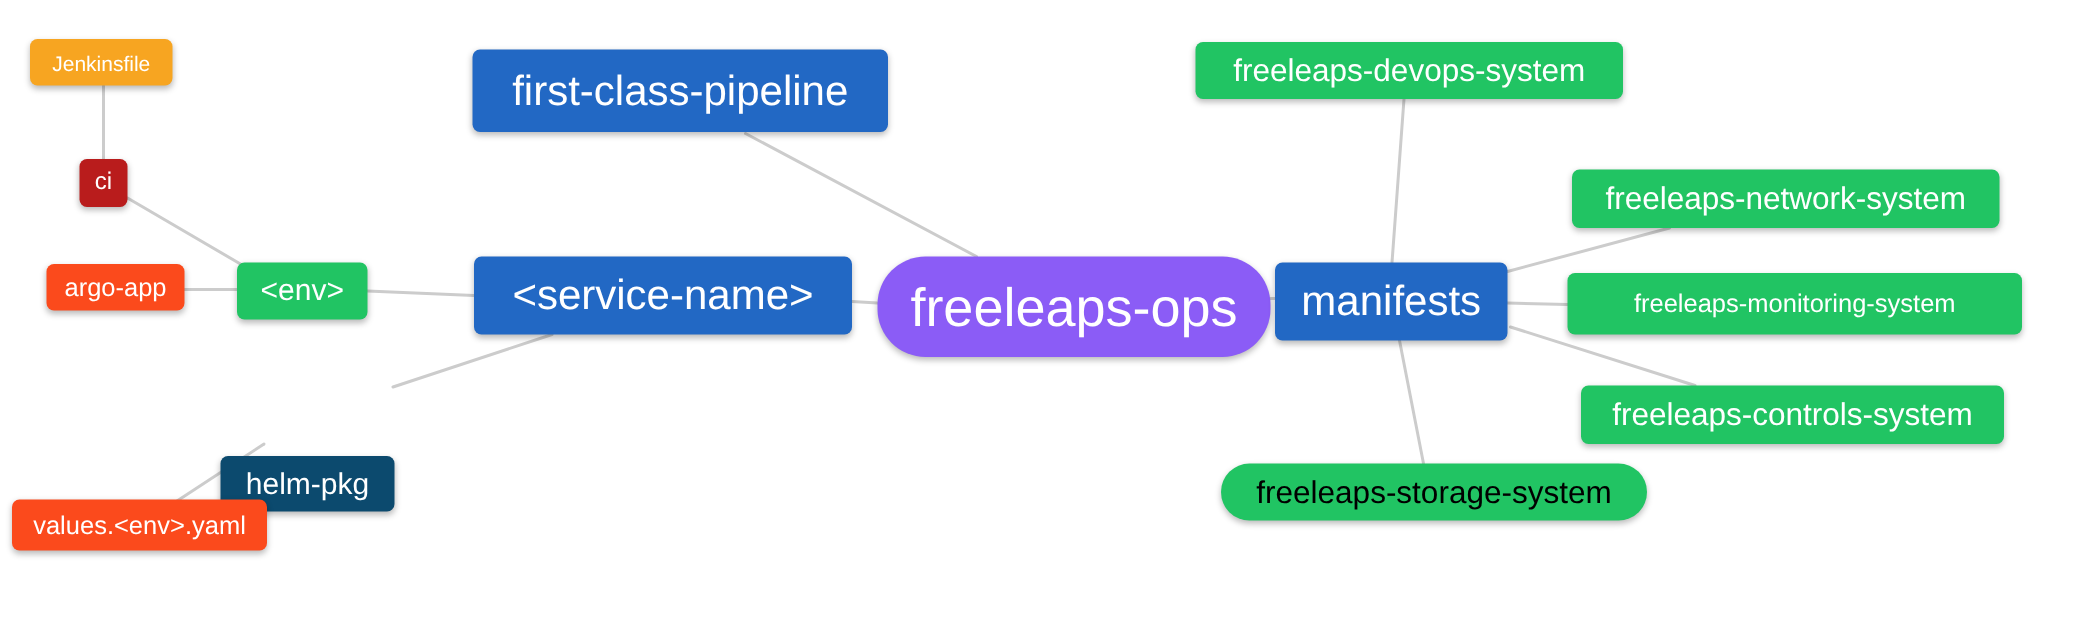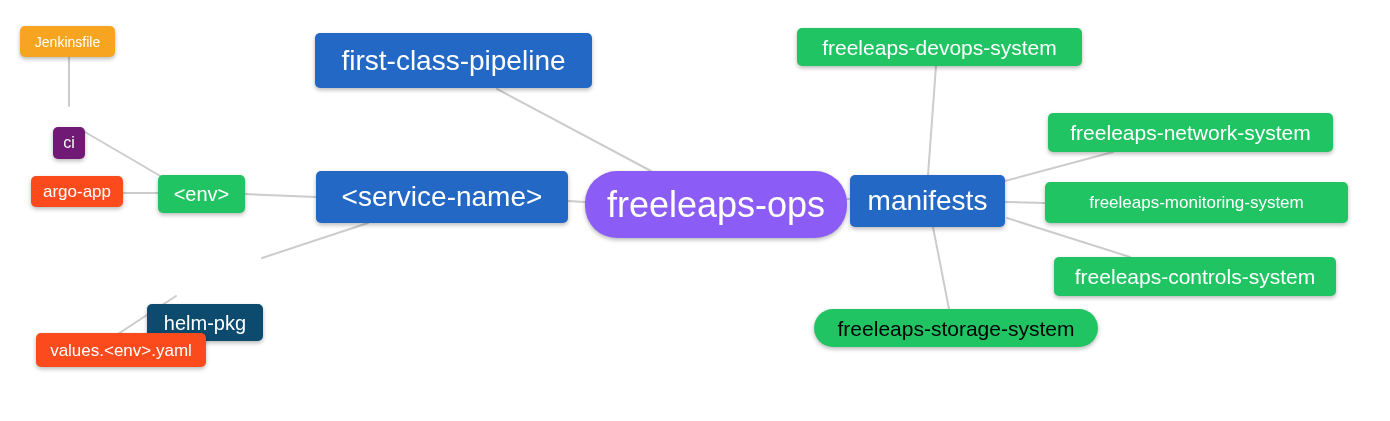--- a/index.html
+++ b/index.html
@@ -54,25 +54,25 @@
       <line x1="568" y1="201" x2="585" y2="202" stroke="#cccccc" stroke-width="2" stroke-linecap="round"></line>
       <line x1="847" y1="199" x2="850" y2="199" stroke="#cccccc" stroke-width="2" stroke-linecap="round"></line>
       <line x1="928" y1="175" x2="936" y2="66" stroke="#cccccc" stroke-width="2" stroke-linecap="round"></line>
       <line x1="1005" y1="181" x2="1113" y2="152" stroke="#cccccc" stroke-width="2" stroke-linecap="round"></line>
       <line x1="1005" y1="202" x2="1045" y2="203" stroke="#cccccc" stroke-width="2" stroke-linecap="round"></line>
       <line x1="1007" y1="218" x2="1130" y2="257" stroke="#cccccc" stroke-width="2" stroke-linecap="round"></line>
       <line x1="933" y1="227" x2="949" y2="309" stroke="#cccccc" stroke-width="2" stroke-linecap="round"></line>
     </svg>
   <div id="nodes">
       <div class="node" style="left: 20px; top: 26px; width: 95px; height: 31px; background: rgb(247, 165, 33); font-size: 14px; color: rgb(255, 255, 255);">Jenkinsfile</div>
-      <div class="node" style="left: 53px; top: 106px; width: 32px; height: 32px; background: #701a75; font-size: 16px; color: rgb(255, 255, 255); margin-top: 21px;">ci</div>
+      <div class="node" style="left: 53px; top: 106px; width: 32px; height: 32px; background: #b91c1c; font-size: 16px; color: rgb(255, 255, 255);">ci</div>
       <div class="node" style="left: 31px; top: 176px; width: 92px; height: 31px; background: rgb(251, 74, 28); font-size: 17px; color: rgb(255, 255, 255);">argo-app</div>
       <div class="node" style="left: 158px; top: 175px; width: 87px; height: 38px; background: rgb(33, 196, 99); font-size: 20px; color: rgb(255, 255, 255);">&lt;env&gt;</div>
       <div class="node" style="left: 147px; top: 258px; width: 116px; height: 37px; background: #0c4a6e; font-size: 20px; color: rgb(255, 255, 255); margin-top: 46px;">helm-pkg</div>
-      <div class="node" style="left: 8px; top: 333px; width: 170px; height: 34px; background: rgb(251, 74, 28); font-size: 17px; color: rgb(255, 255, 255); margin-left: 28px;">values.&lt;env&gt;.yaml</div>
+      <div class="node" style="left: 8px; top: 333px; width: 170px; height: 34px; background: rgb(251, 74, 28); font-size: 17px; color: rgb(255, 255, 255);">values.&lt;env&gt;.yaml</div>
       <div class="node" style="left: 315px; top: 33px; width: 277px; height: 55px; background: rgb(34, 104, 196); font-size: 28px; color: rgb(255, 255, 255);">first-class-pipeline</div>
       <div class="node" style="left: 316px; top: 171px; width: 252px; height: 52px; background: rgb(34, 104, 196); font-size: 28px; color: rgb(255, 255, 255);">&lt;service-name&gt;</div>
       <div class="node" style="left: 585px; top: 171px; width: 262px; height: 67px; background: #8b5cf6; font-size: 36px; color: rgb(255, 255, 255); border-radius: 32px;">freeleaps-ops</div>
       <div class="node" style="left: 850px; top: 175px; width: 155px; height: 52px; background: rgb(34, 104, 196); font-size: 28px; color: rgb(255, 255, 255);">manifests</div>
       <div class="node" style="left: 797px; top: 28px; width: 285px; height: 38px; background: rgb(33, 196, 99); font-size: 21px; color: rgb(255, 255, 255);">freeleaps-devops-system</div>
       <div class="node" style="left: 1048px; top: 113px; width: 285px; height: 39px; background: rgb(33, 196, 99); font-size: 21px; color: rgb(255, 255, 255);">freeleaps-network-system</div>
       <div class="node" style="left: 1045px; top: 182px; width: 303px; height: 41px; background: rgb(33, 196, 99); font-size: 17px; color: rgb(255, 255, 255);">freeleaps-monitoring-system</div>
       <div class="node" style="left: 1054px; top: 257px; width: 282px; height: 39px; background: rgb(33, 196, 99); font-size: 21px; color: rgb(255, 255, 255);">freeleaps-controls-system</div>
       <div class="node" style="left: 814px; top: 309px; width: 284px; height: 38px; background: rgb(33, 196, 99); font-size: 21px; color: #000000; border-radius: 19px;">freeleaps-storage-system</div>
     </div>

